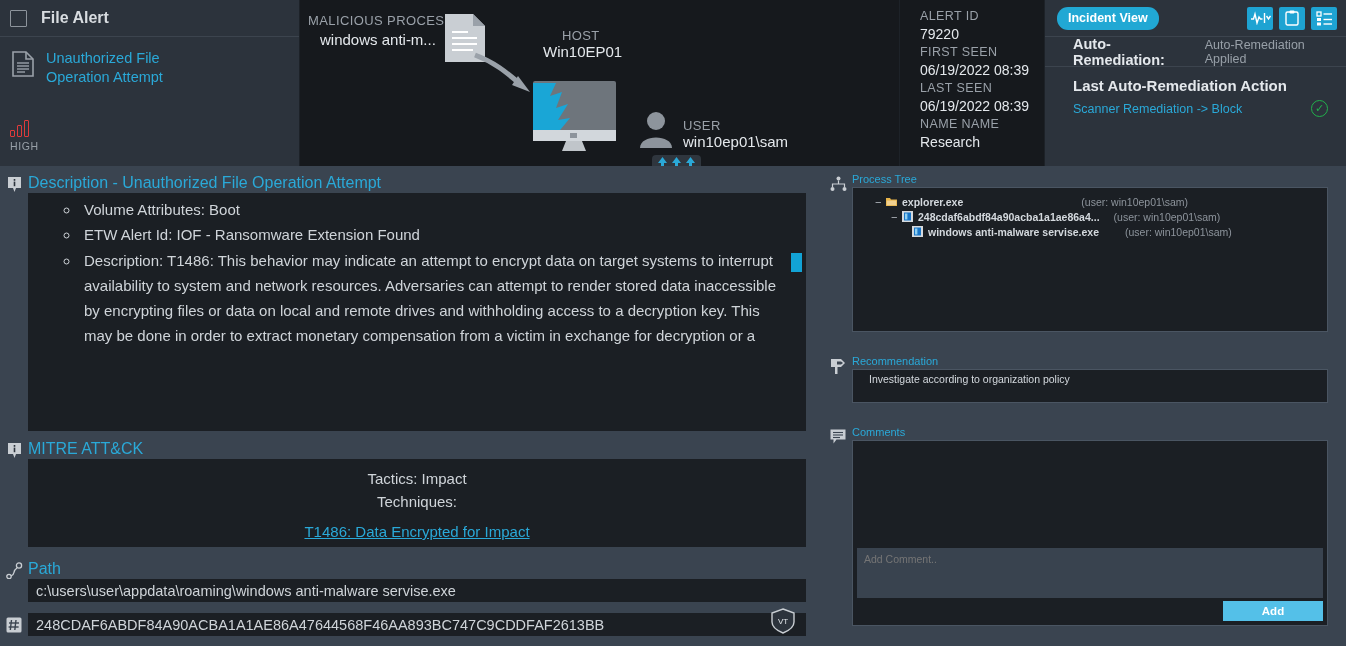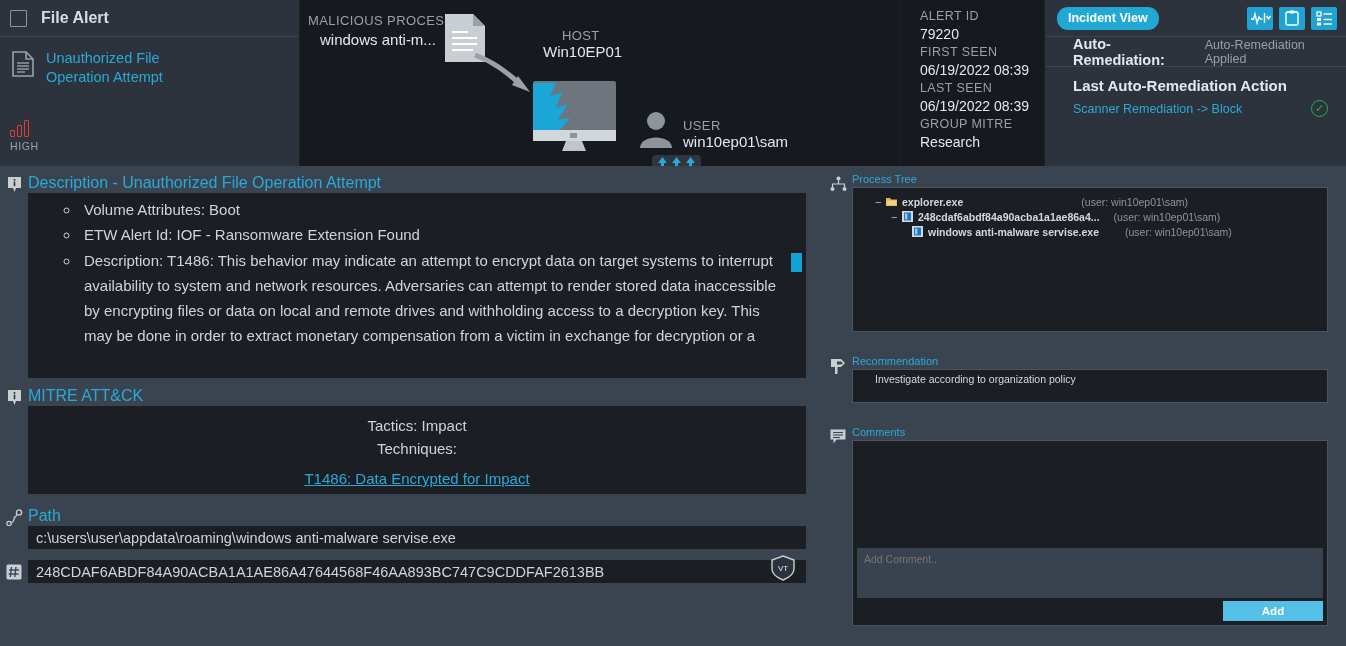--- a/index.html
+++ b/index.html
@@ -136,21 +136,21 @@
 
   .sec { display: flex; }
   .sec-ico { flex: 0 0 28px; padding-top: 4px; display: flex; justify-content: center; }
   .sec-body { flex: 1 1 auto; padding-right: 6px; }
   .sec-title { color: #2aa9d8; font-size: 16px; line-height: 21px; }
   .sec-title.sm { font-size: 11px; line-height: 15px; }
   .box { background: #1b1f24; color: #cfd4d9; }
 
   
   .desc-box {
-    height: 185px; overflow: hidden; position: relative;
+    height: 238px; overflow: hidden; position: relative;
     padding: 0 16px 0 34px; font-size: 15px; line-height: 25.2px;
   }
   .desc-scroll { margin-top: -21px; }
   .desc-li { list-style: circle; margin-left: 18px; padding-left: 4px; }
   .desc-li::marker { color: #cfd4d9; }
   .sbar {
     position: absolute; right: 4px; top: 60px;
     width: 11px; height: 19px; background: #12a3d6;
   }
 
@@ -173,21 +173,21 @@
   .mt10 { margin-top: 11px; }
   .mt6 { margin-top: 7px; }
 
   
   .rbox { background: #1b1f24; border: 1px solid #4a5562; }
   .tree { height: 145px; padding: 6px 0 0 0; font-size: 10.5px; color: #d4d9de; }
   .tnode { display: flex; align-items: center; height: 15px; white-space: nowrap; }
   .tdash { color: #b9bfc6; width: 11px; font-size: 11px; }
   .tico { width: 11px; height: 11px; margin-right: 5px; flex: 0 0 11px; }
   .tuser { color: #8d949c; margin-left: 14px; }
-  .rec-box { height: 34px; padding: 3px 22px; font-size: 10.5px; color: #d4d9de; }
+  .rec-box { height: 34px; padding: 3px 16px; font-size: 10.5px; color: #d4d9de; }
   .cmt-box { height: 186px; display: flex; flex-direction: column; padding: 4px; }
   .cmt-list { flex: 1 1 auto; }
   .cmt-input {
     background: #39434f; border: none; color: #7e868f;
     font-family: "Liberation Sans", sans-serif; font-size: 10.5px;
     padding: 5px 7px; height: 50px; resize: none; outline: none;
   }
   .cmt-foot { display: flex; justify-content: flex-end; padding-top: 3px; }
   .add-btn {
     background: #54c0e8; color: #fff; font-size: 11.5px; font-weight: bold;
@@ -294,21 +294,21 @@
       </div>
     </div>
 
     <div class="meta">
       <div class="meta-k">ALERT ID</div>
       <div class="meta-v">79220</div>
       <div class="meta-k">FIRST SEEN</div>
       <div class="meta-v">06/19/2022 08:39</div>
       <div class="meta-k">LAST SEEN</div>
       <div class="meta-v">06/19/2022 08:39</div>
-      <div class="meta-k">GROUP MITRE</div>
+      <div class="meta-k">NAME NAME</div>
       <div class="meta-v">Research</div>
     </div>
 
     <div class="rem">
       <div class="rem-head">
         <div class="pill">Incident View</div>
         <div class="ibtns">
           <div class="ibtn">
             <svg width="21" height="14" viewBox="0 0 21 14">
               <polyline points="1,8 3.5,8 5,3 7,12 9,6 10.5,8 12.5,8" fill="none" stroke="#fff" stroke-width="1.4"></polyline>

